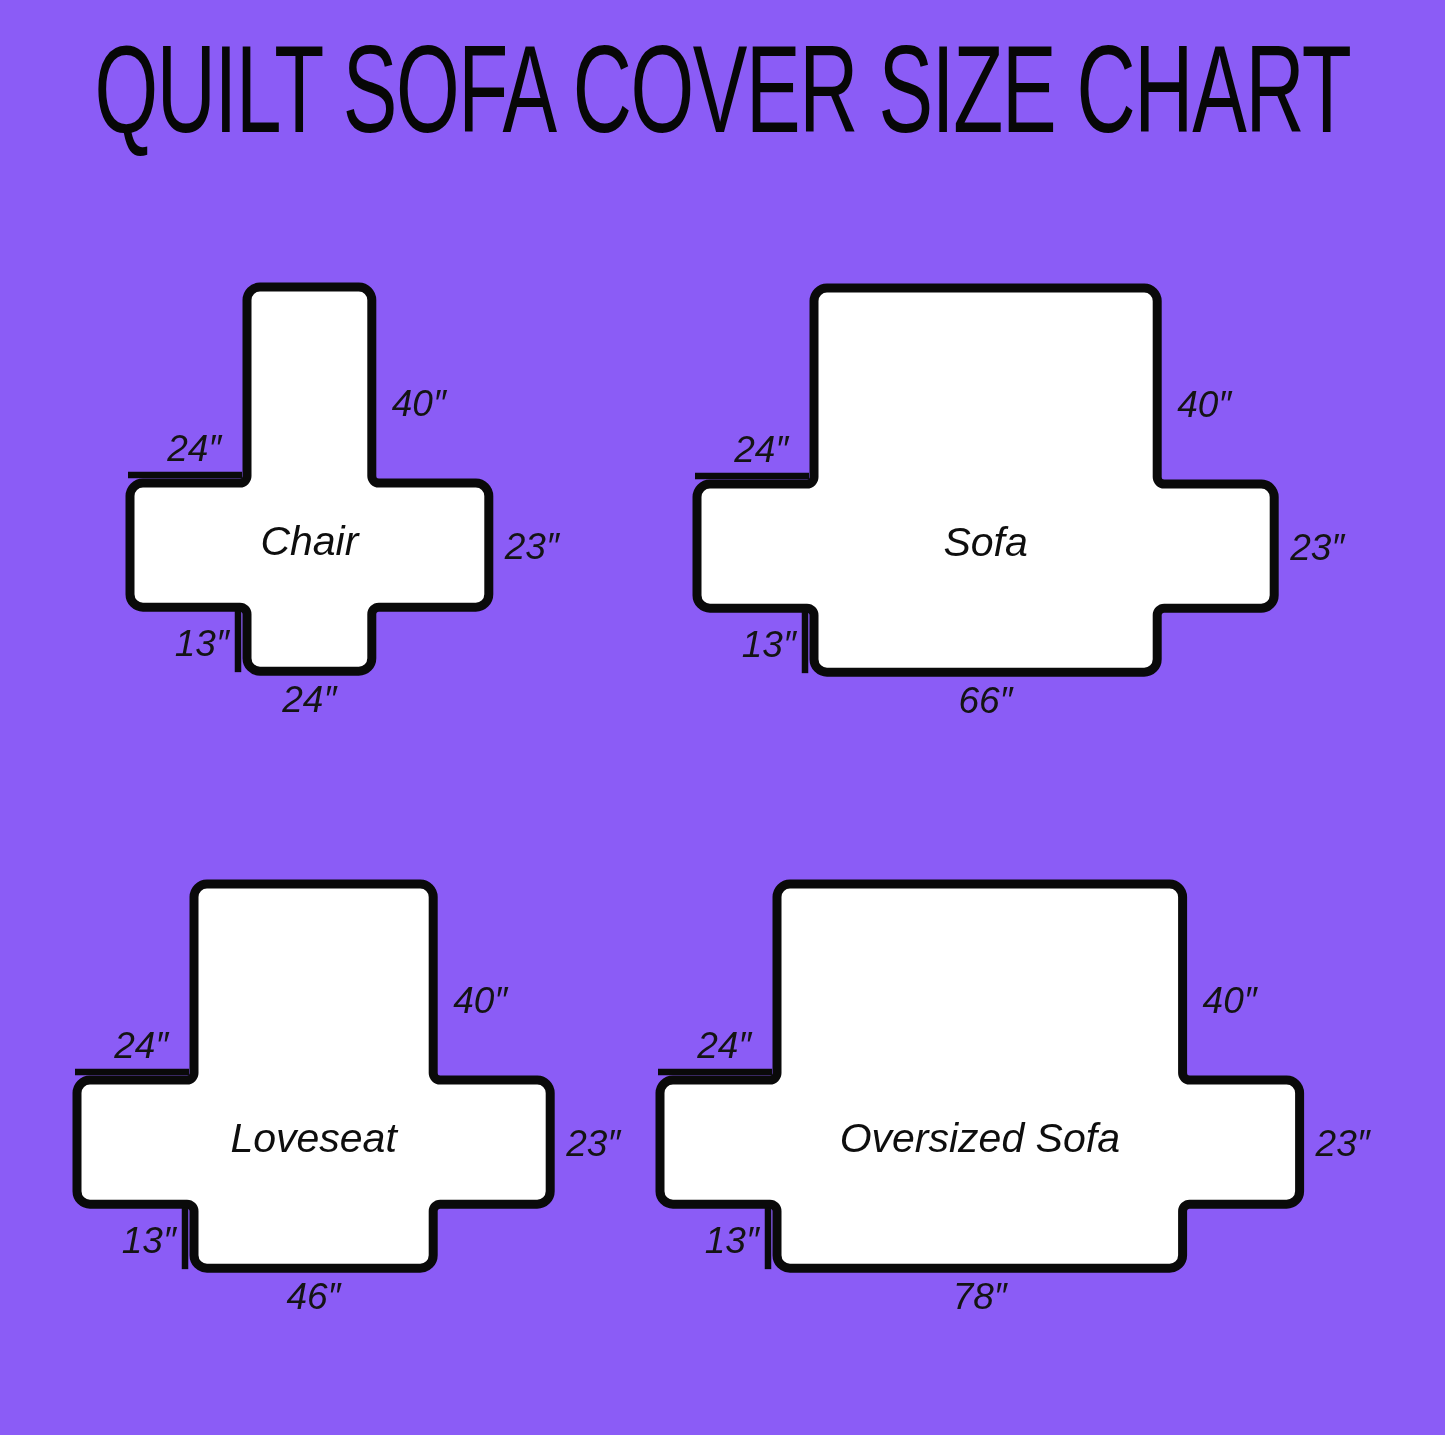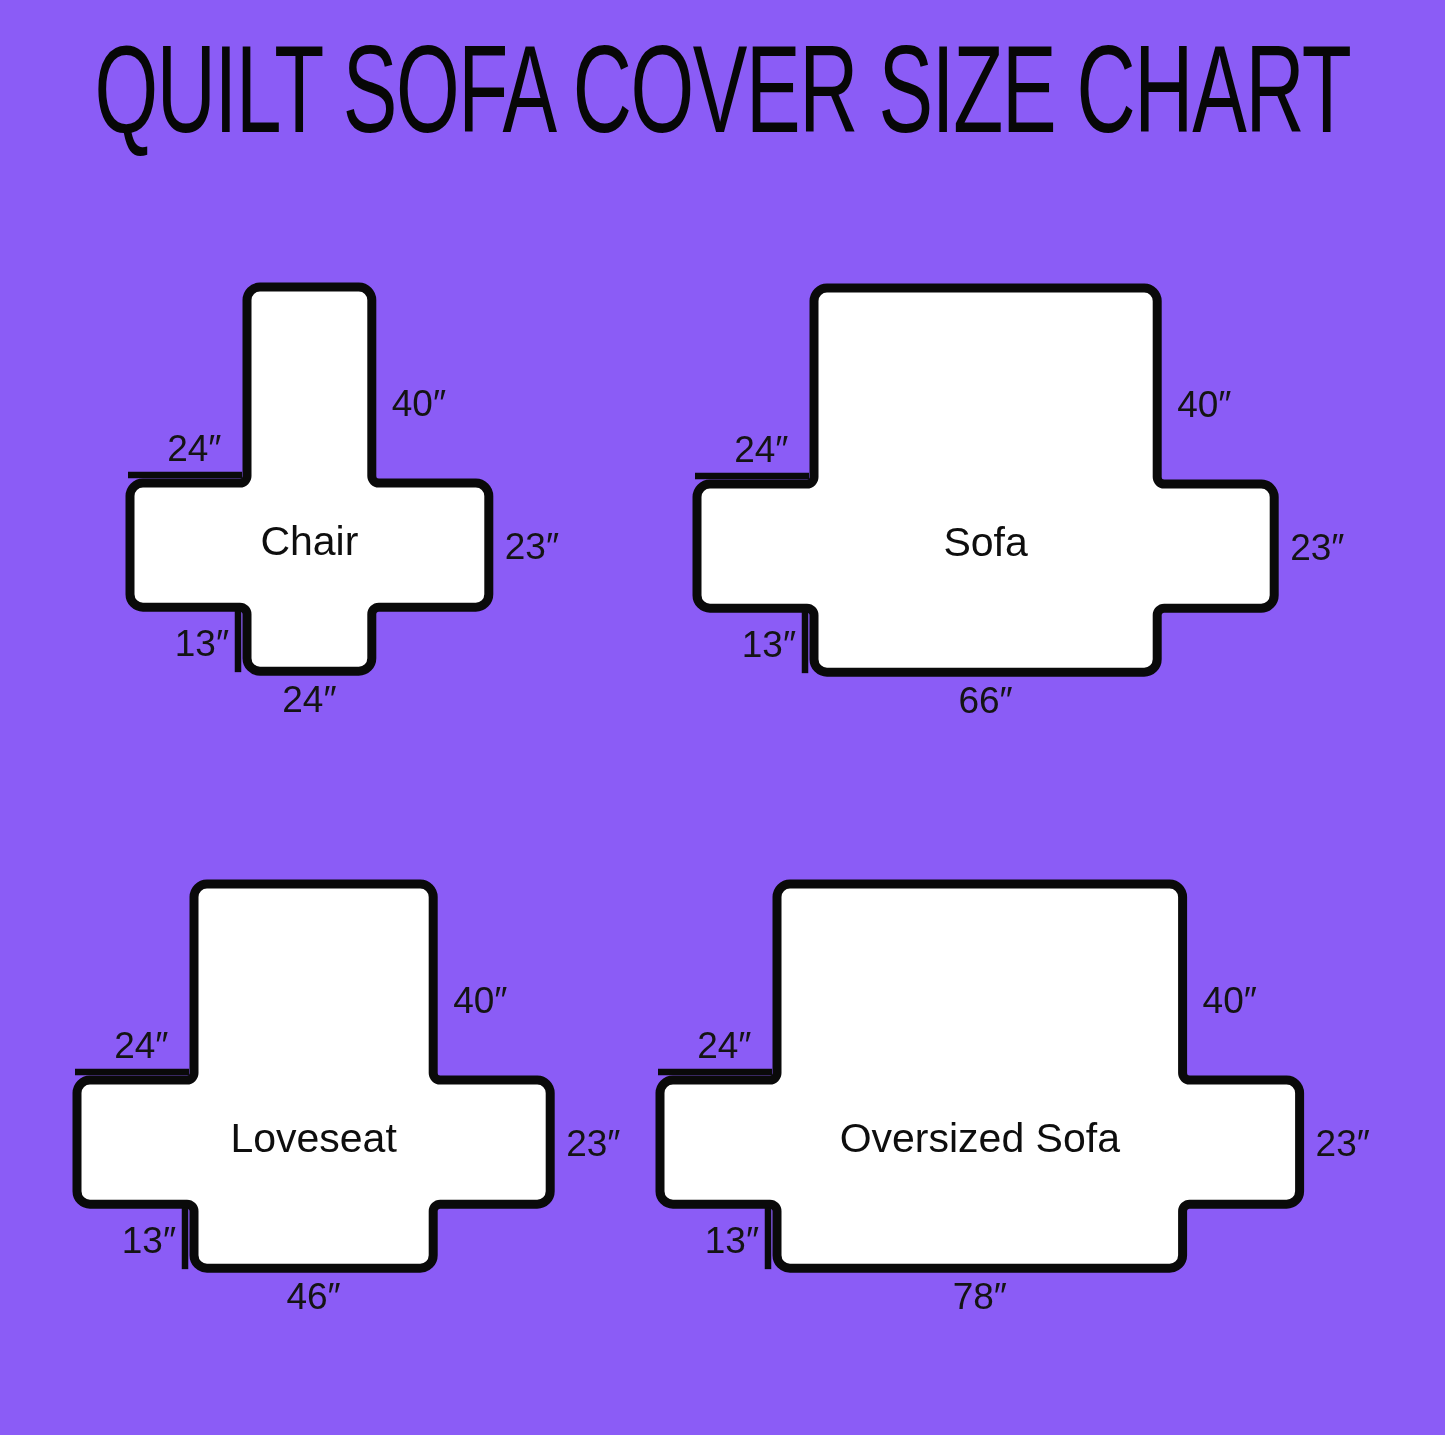--- a/index.html
+++ b/index.html
@@ -23,20 +23,21 @@
     font-size:124px;
     font-weight:400;
     letter-spacing:-2px;
     white-space:nowrap;
     transform:scaleX(0.66);
     transform-origin:50% 50%;
     color:#070707;
   }
   .diagram{
     position:absolute;
+    font-style:italic;
   }
   .diagram svg{display:block;}
   .shape{
     fill:#ffffff;
     stroke:#0a0a0a;
     stroke-width:9;
     stroke-linecap:round;
   }
   .dimline{
     stroke:#0a0a0a;

